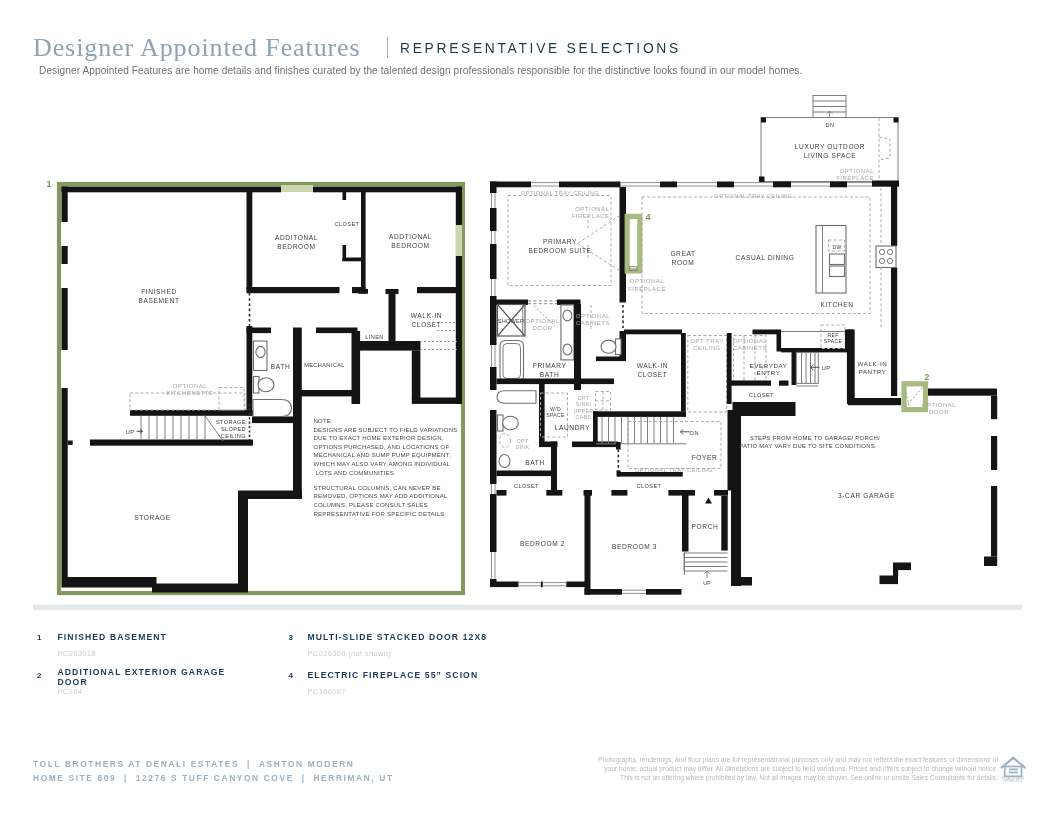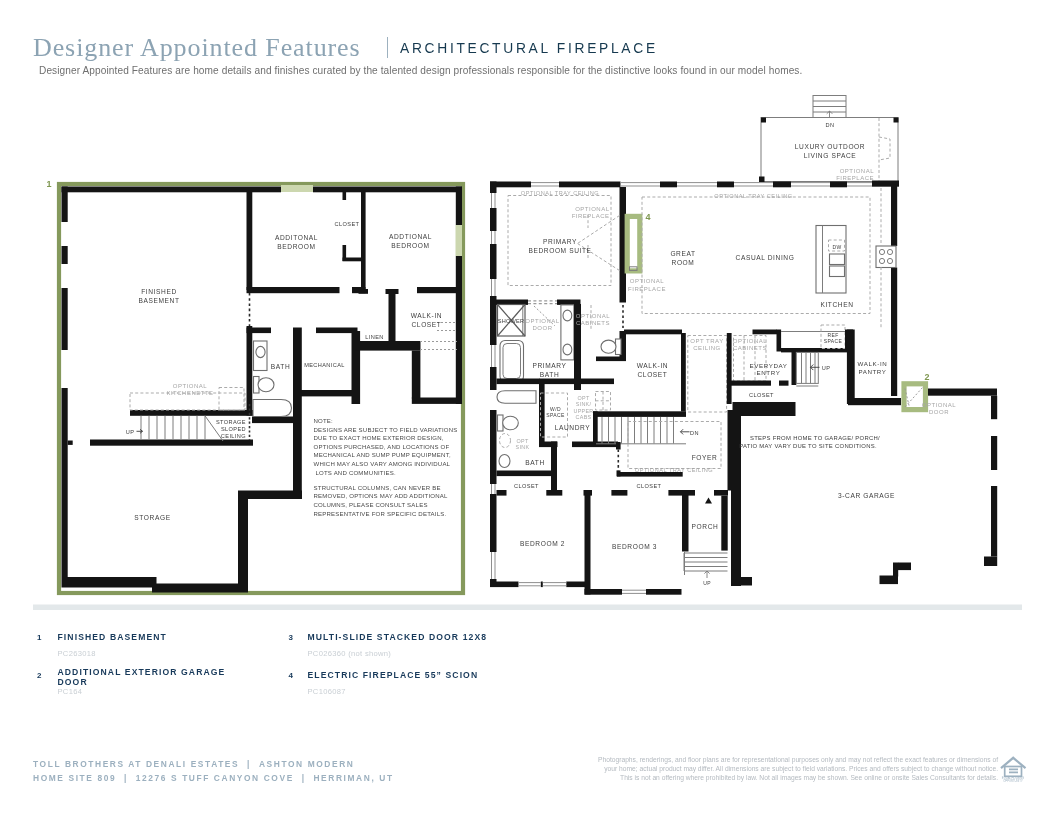--- a/index.html
+++ b/index.html
@@ -20,21 +20,21 @@
   .gtx{font-size:9px;fill:#7f9751;font-weight:bold;text-anchor:middle;}
 </style>
 </head>
 <body>
 <div class="page">
 
 <div style="position:absolute;left:33px;top:32.5px;color:#8ca3b3;font-family:'Liberation Serif',serif;font-size:26px;letter-spacing:0.9px;">Designer Appointed Features</div>
 
 <div style="position:absolute;left:387px;top:37px;width:1.2px;height:21px;background:#9db1bf;"></div>
 
-<div style="position:absolute;left:400px;top:41px;color:#16394f;font-size:13.8px;letter-spacing:2.7px;">ARCHITECTURAL FIREPLACE</div>
+<div style="position:absolute;left:400px;top:41px;color:#16394f;font-size:13.8px;letter-spacing:2.7px;">REPRESENTATIVE SELECTIONS</div>
 
 <div style="position:absolute;left:39px;top:64.5px;color:#6f6f6f;font-size:10.1px;letter-spacing:.1px;">Designer Appointed Features are home details and finishes curated by the talented design professionals responsible for the distinctive looks found in our model homes.</div>
 
 <svg width="1055" height="815" viewBox="0 0 1055 815" style="position:absolute;left:0;top:0;">
 
 <text x="49" y="187" class="gtx">1</text>
 
 <rect x="59" y="184" width="404" height="409" class="grn" stroke-width="4.2"></rect>
 
 <rect x="281" y="185" width="32" height="7" fill="#ccd7af"></rect>

